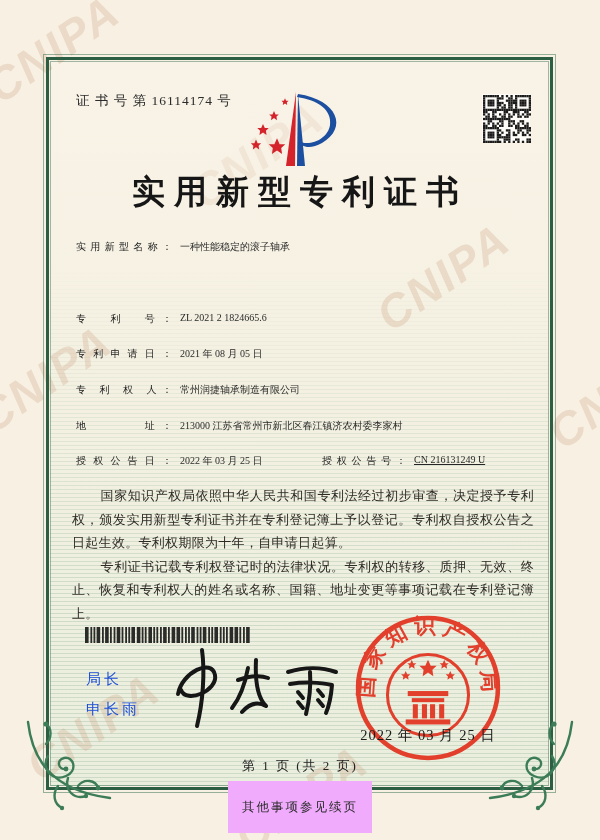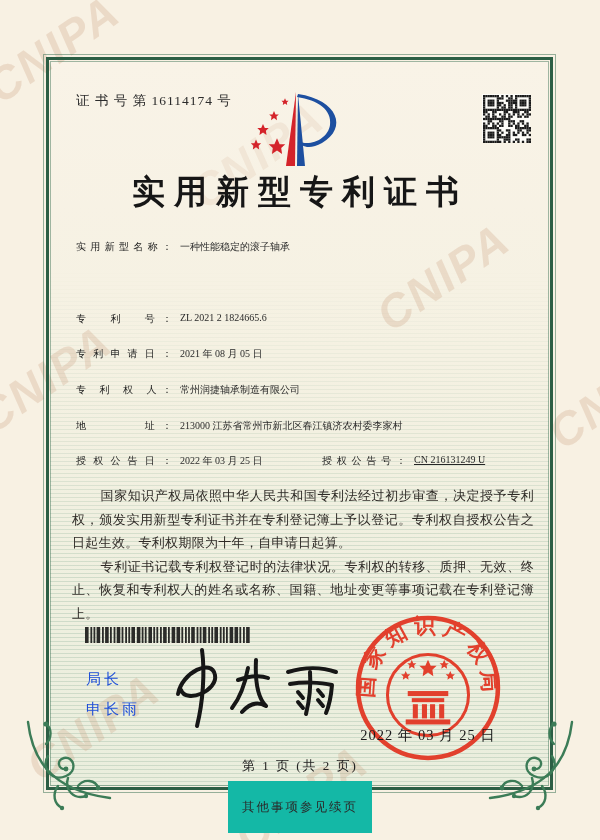--- a/index.html
+++ b/index.html
@@ -44,21 +44,21 @@
   .barcode { position:absolute; left:85px; top:627px; }
   .officer { position:absolute; left:86px; top:670px; font-size:15px; letter-spacing:3px; color:#1d4ed8; }
   .officer div { margin-bottom:11px; }
   .signature { position:absolute; left:162px; top:642px; }
   .seal { position:absolute; left:352px; top:612px; opacity:.95; }
   .sealdate { position:absolute; left:352px; top:726px; width:152px; text-align:center;
               font-size:14.5px; letter-spacing:1px; color:#1b1b1b; z-index:6; }
   .pageno { position:absolute; left:0; right:0; top:757px; text-align:center; font-size:13px;
             letter-spacing:2px; color:#222; }
   .contnote { position:absolute; left:0; right:0; top:799px; text-align:center; font-size:12.5px; z-index:3; }
-  .contnote span { background:#14b8a6; padding:19px 14px; letter-spacing:2px; color:#2a2a2a;margin-top:40px; }
+  .contnote span { background:#f0abfc; padding:19px 14px; letter-spacing:2px; color:#2a2a2a;margin-top:40px; }
 </style>
 </head>
 <body>
 
 <div class="page">
 
   <div class="interior">
     <div class="stripes"></div>
   </div>
 

